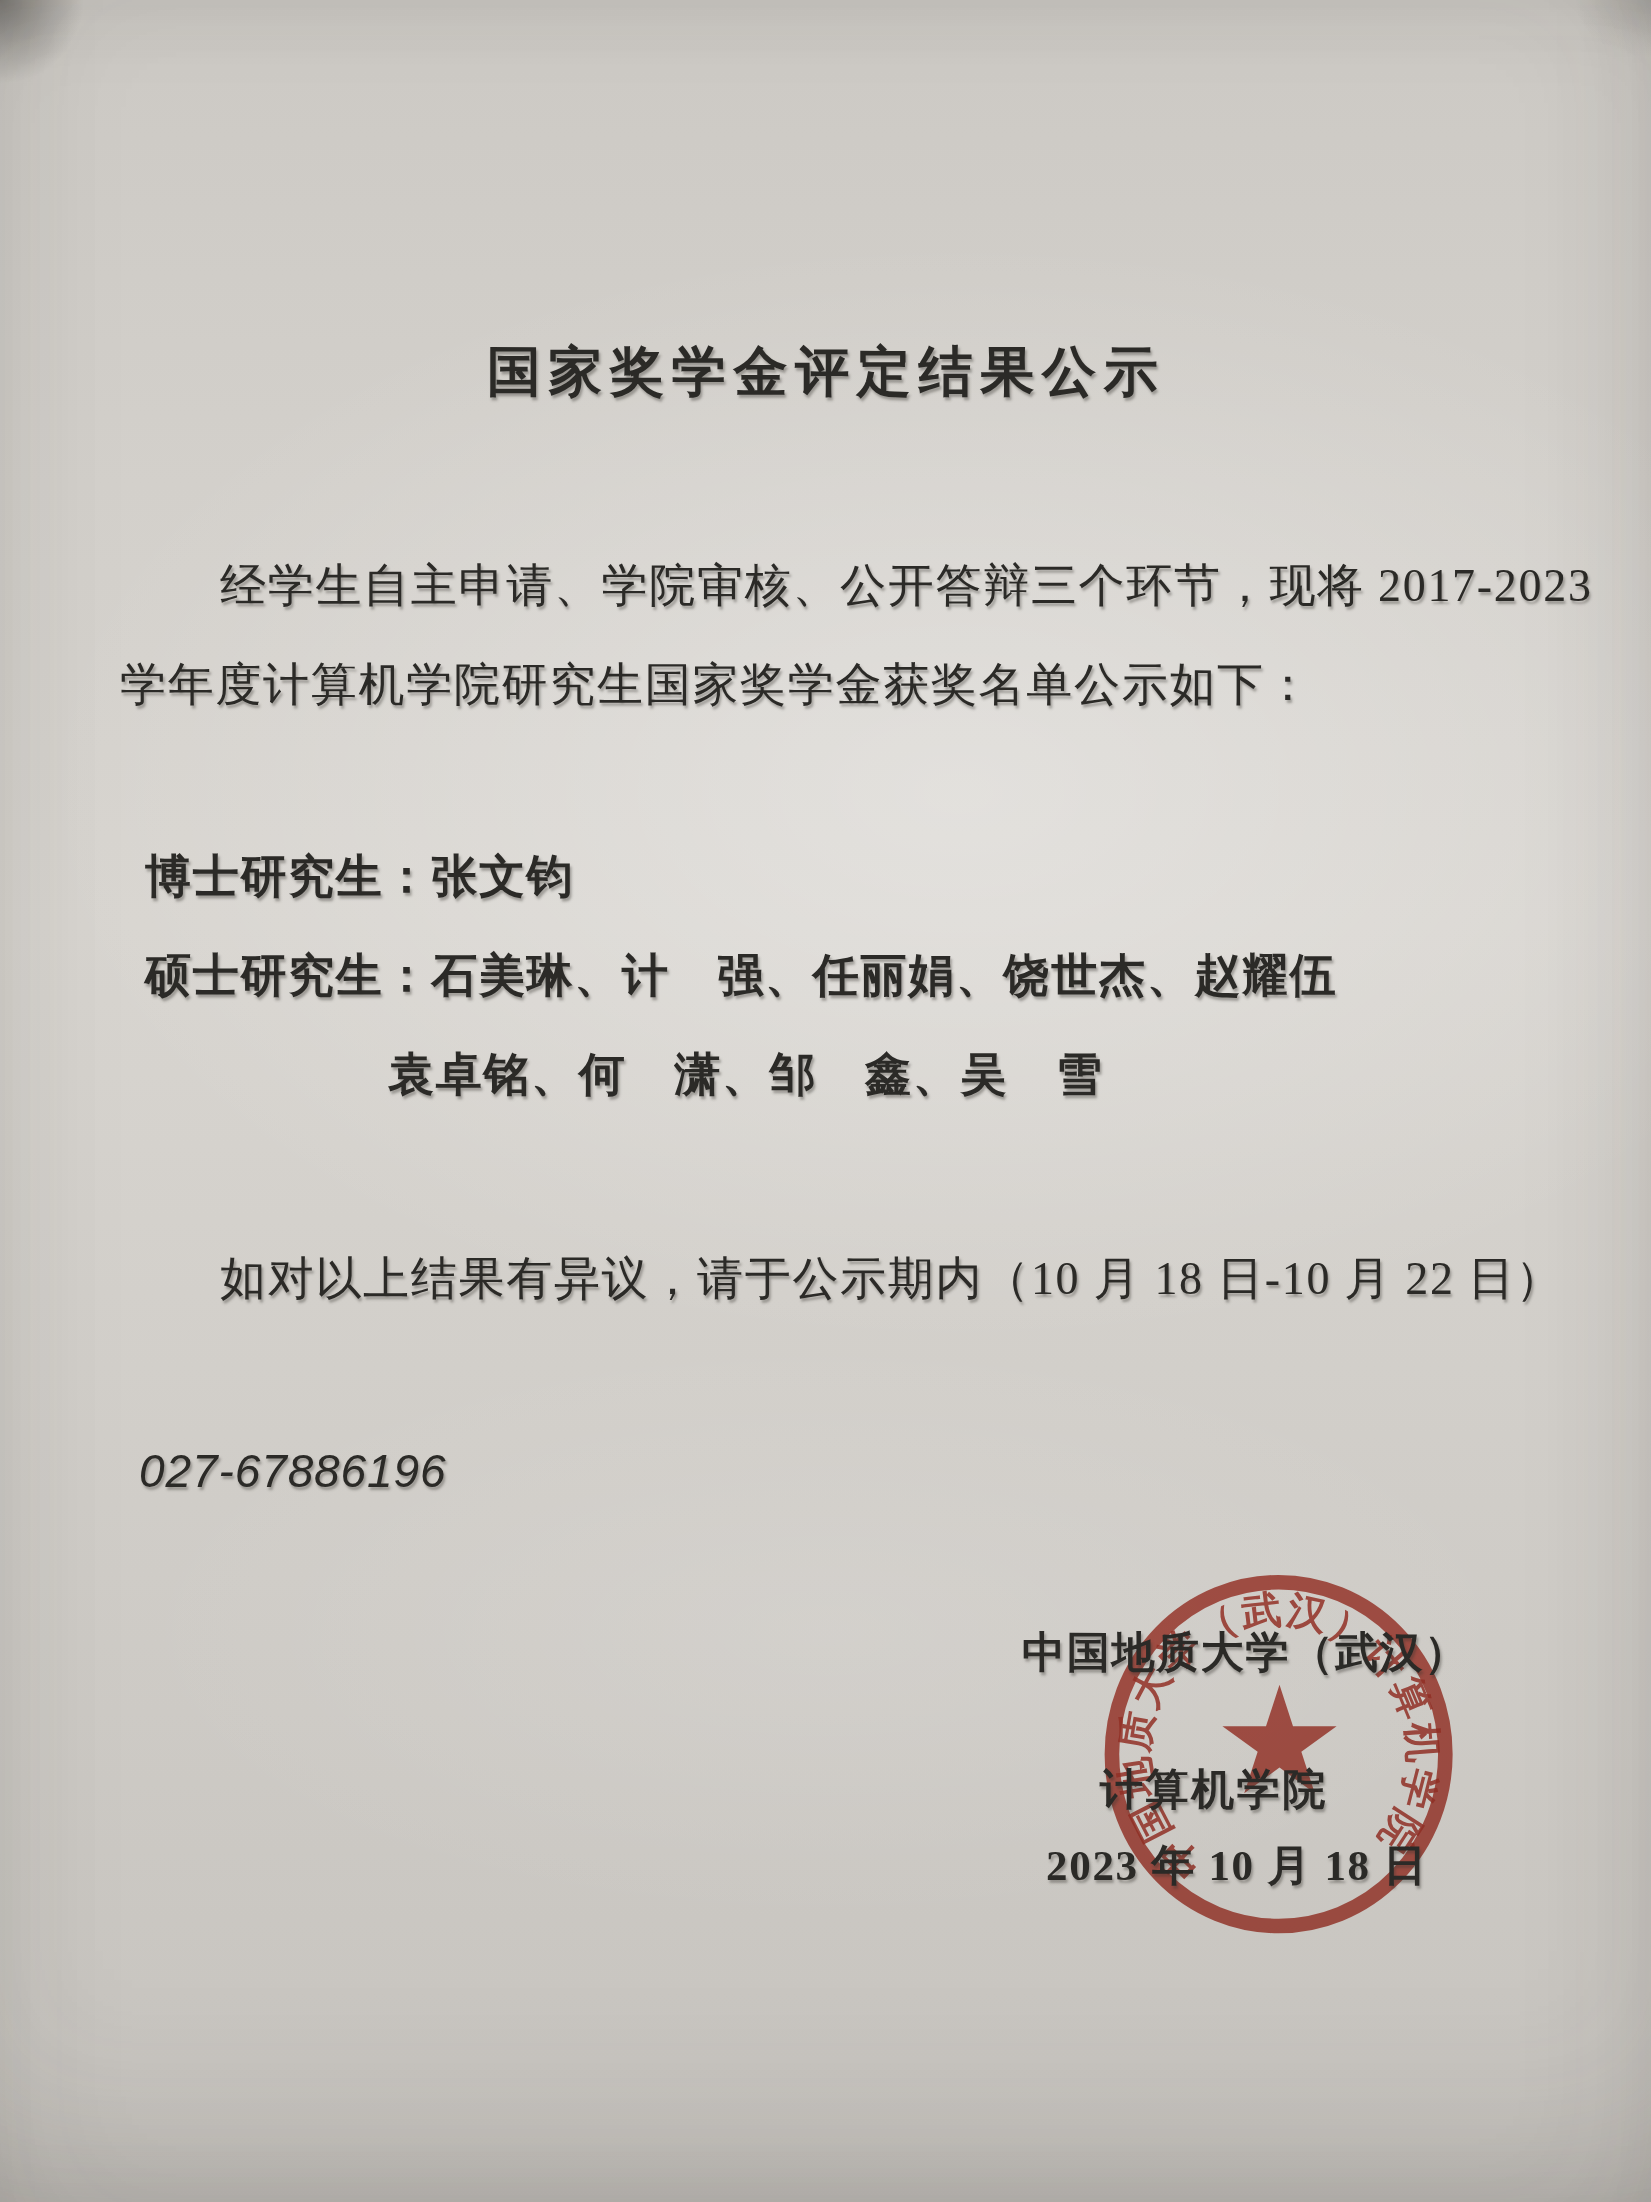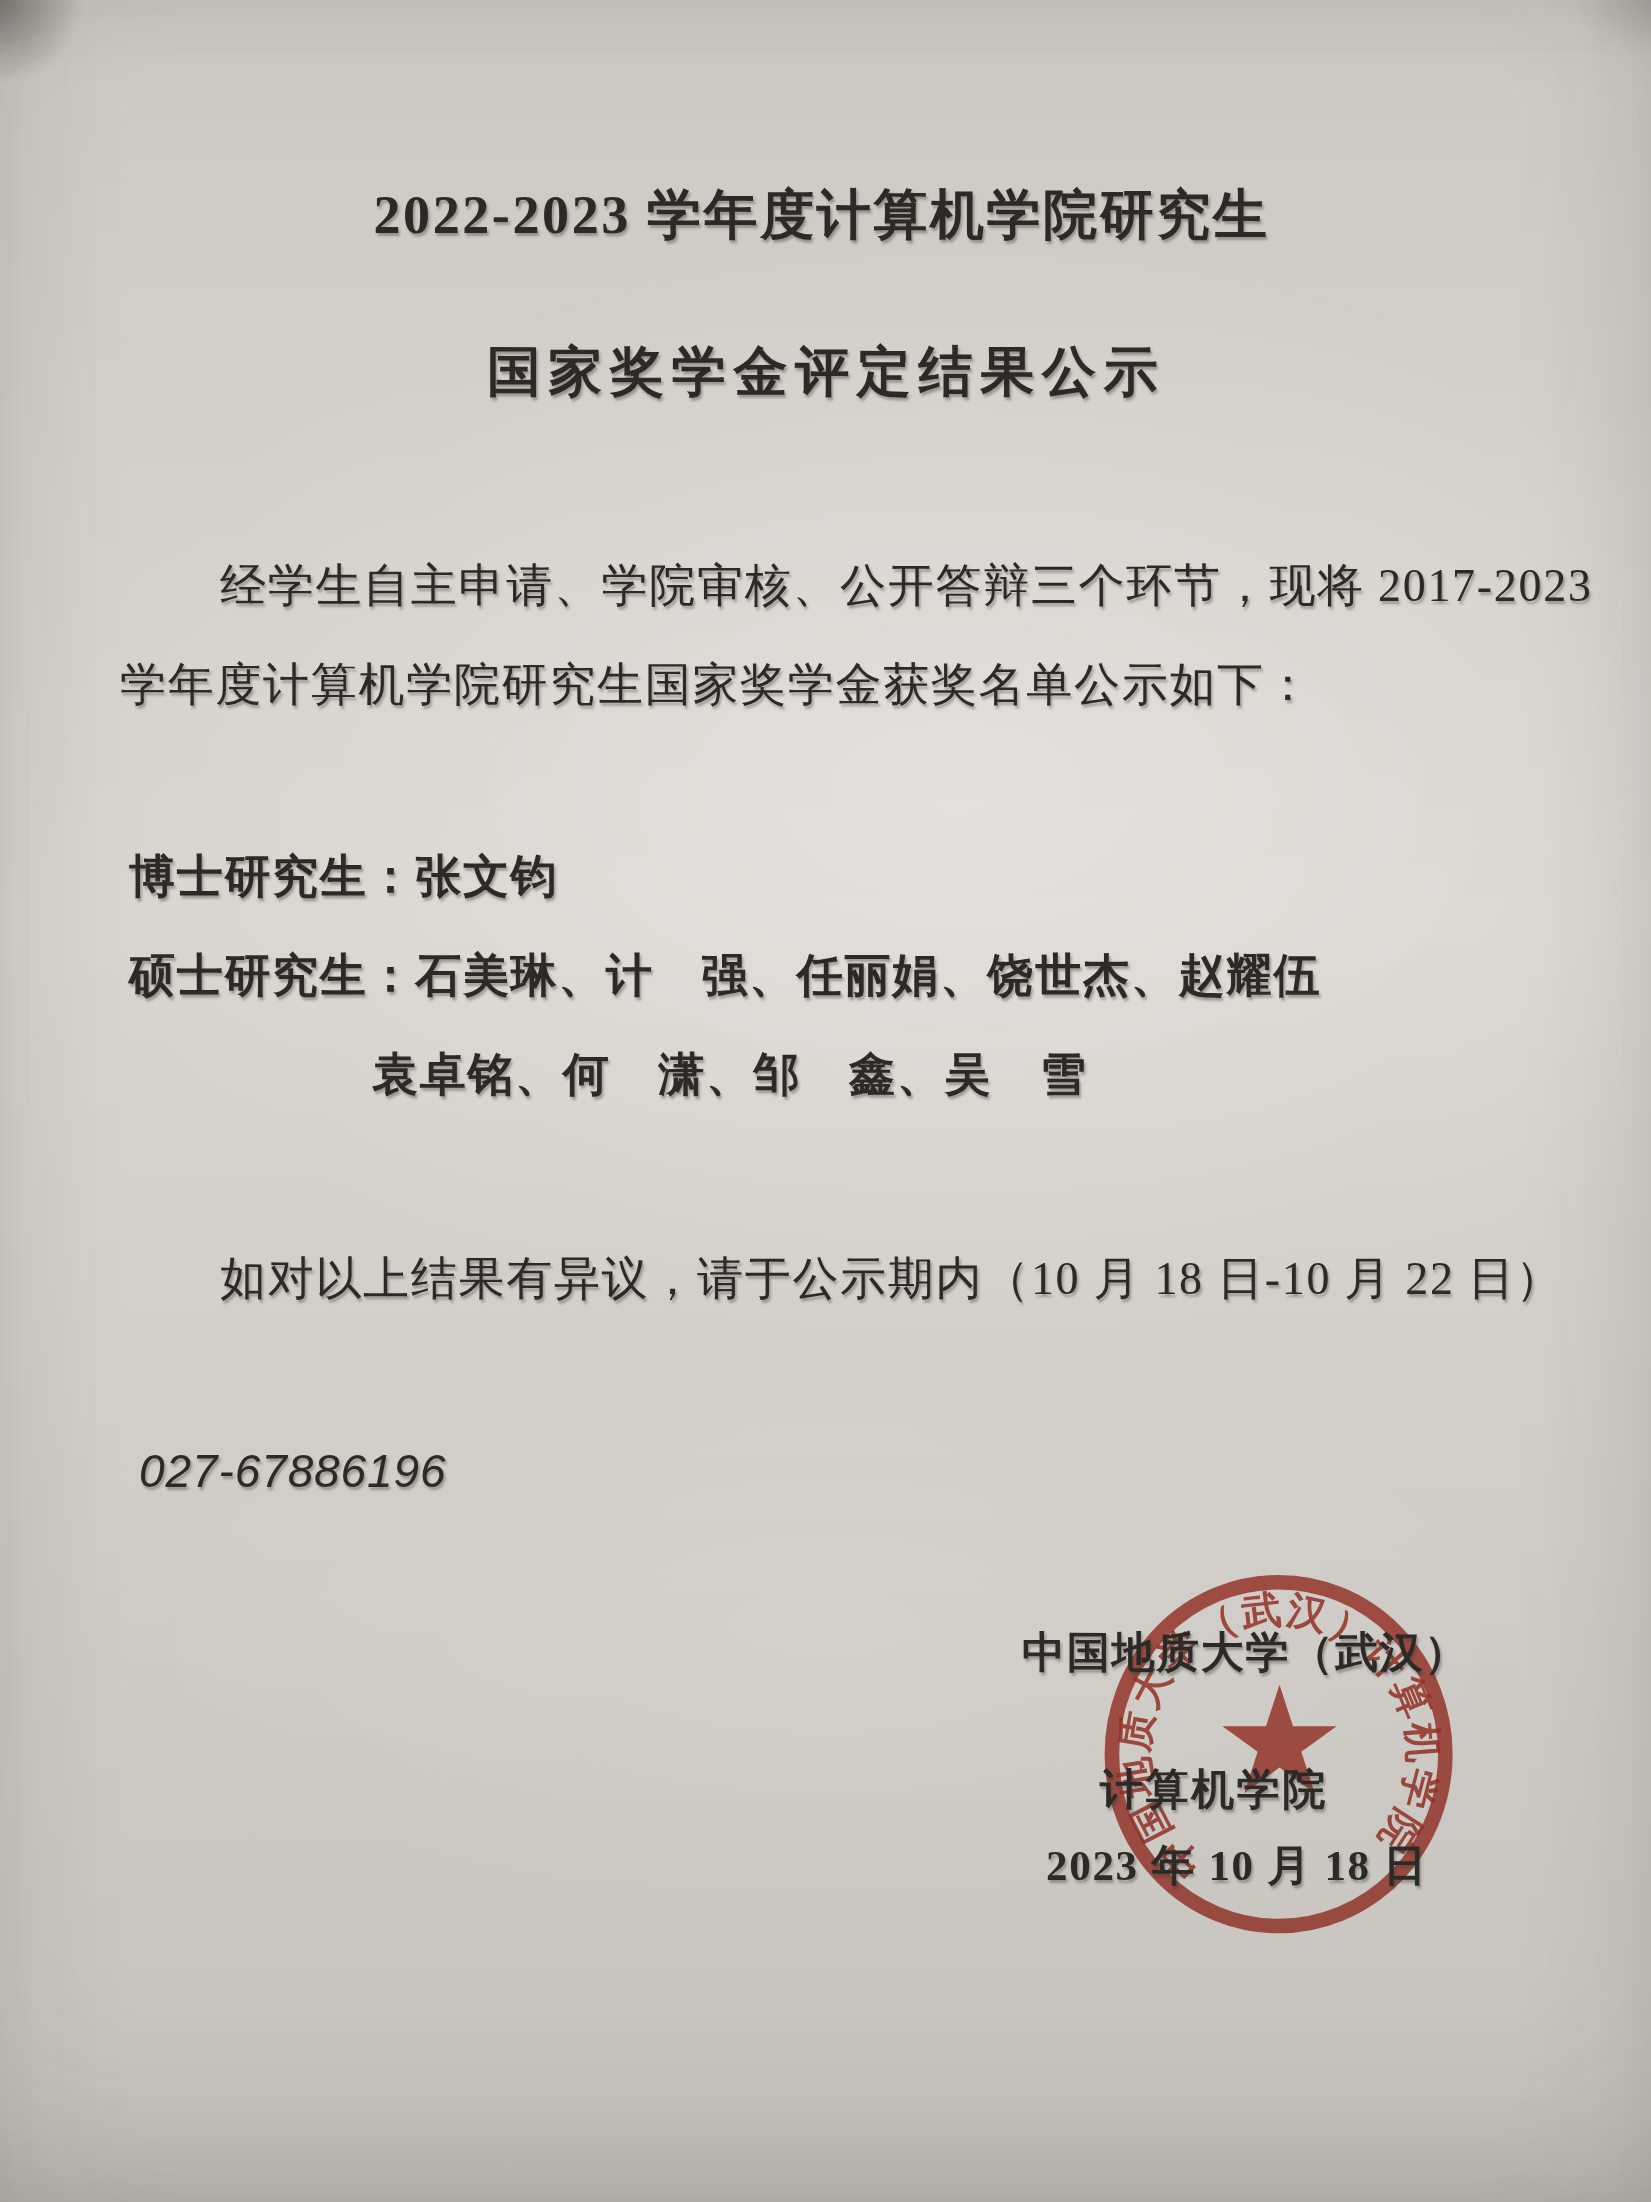--- a/index.html
+++ b/index.html
@@ -27,32 +27,31 @@
     position:absolute;
     color:#2b2a27;
     text-shadow:1.7px 2.6px 2.6px rgba(55,52,48,.38);
     white-space:nowrap;
     letter-spacing:1.7px;
   }
   .title{font-weight:bold;font-size:54px;letter-spacing:2.6px;}
   .t1{top:179px;left:50%;transform:translateX(-50.5%);}
   .t2{top:336px;left:50%;transform:translateX(-50%);letter-spacing:7.7px;}
   .body-line{font-size:46px;}
-  .bold{font-weight:bold;}
+  .bold{font-weight:bold;margin-left:16px;}
   .sans{font-family:"Liberation Sans","DejaVu Sans",sans-serif;letter-spacing:0.9px;font-style:italic;}
   .sig{font-weight:bold;}
   .seal-svg{position:absolute;left:1081px;top:1552px;mix-blend-mode:multiply;}
   .seal-text{font-family:"Liberation Serif","DejaVu Serif",serif;font-weight:bold;}
 </style>
 </head>
 <body>
 
 <div class="page">
 
-  <div class="ink title t1">2022-2023 学年度计算机学院研究生</div>
   <div class="ink title t2">国家奖学金评定结果公示</div>
 
   <div class="ink body-line" style="top:555px;left:220px;">经学生自主申请、学院审核、公开答辩三个环节，现将 2017-2023</div>
   <div class="ink body-line" style="top:654px;left:120px;">学年度计算机学院研究生国家奖学金获奖名单公示如下：</div>
 
   <div class="ink body-line bold" style="top:846px;left:129px;">
     <span>博士研究生：</span><span>张文钧</span>
   </div>
   <div class="ink body-line bold" style="top:945px;left:129px;">
     <span>硕士研究生：</span><span>石美琳、计　强、任丽娟、饶世杰、赵耀伍</span>

